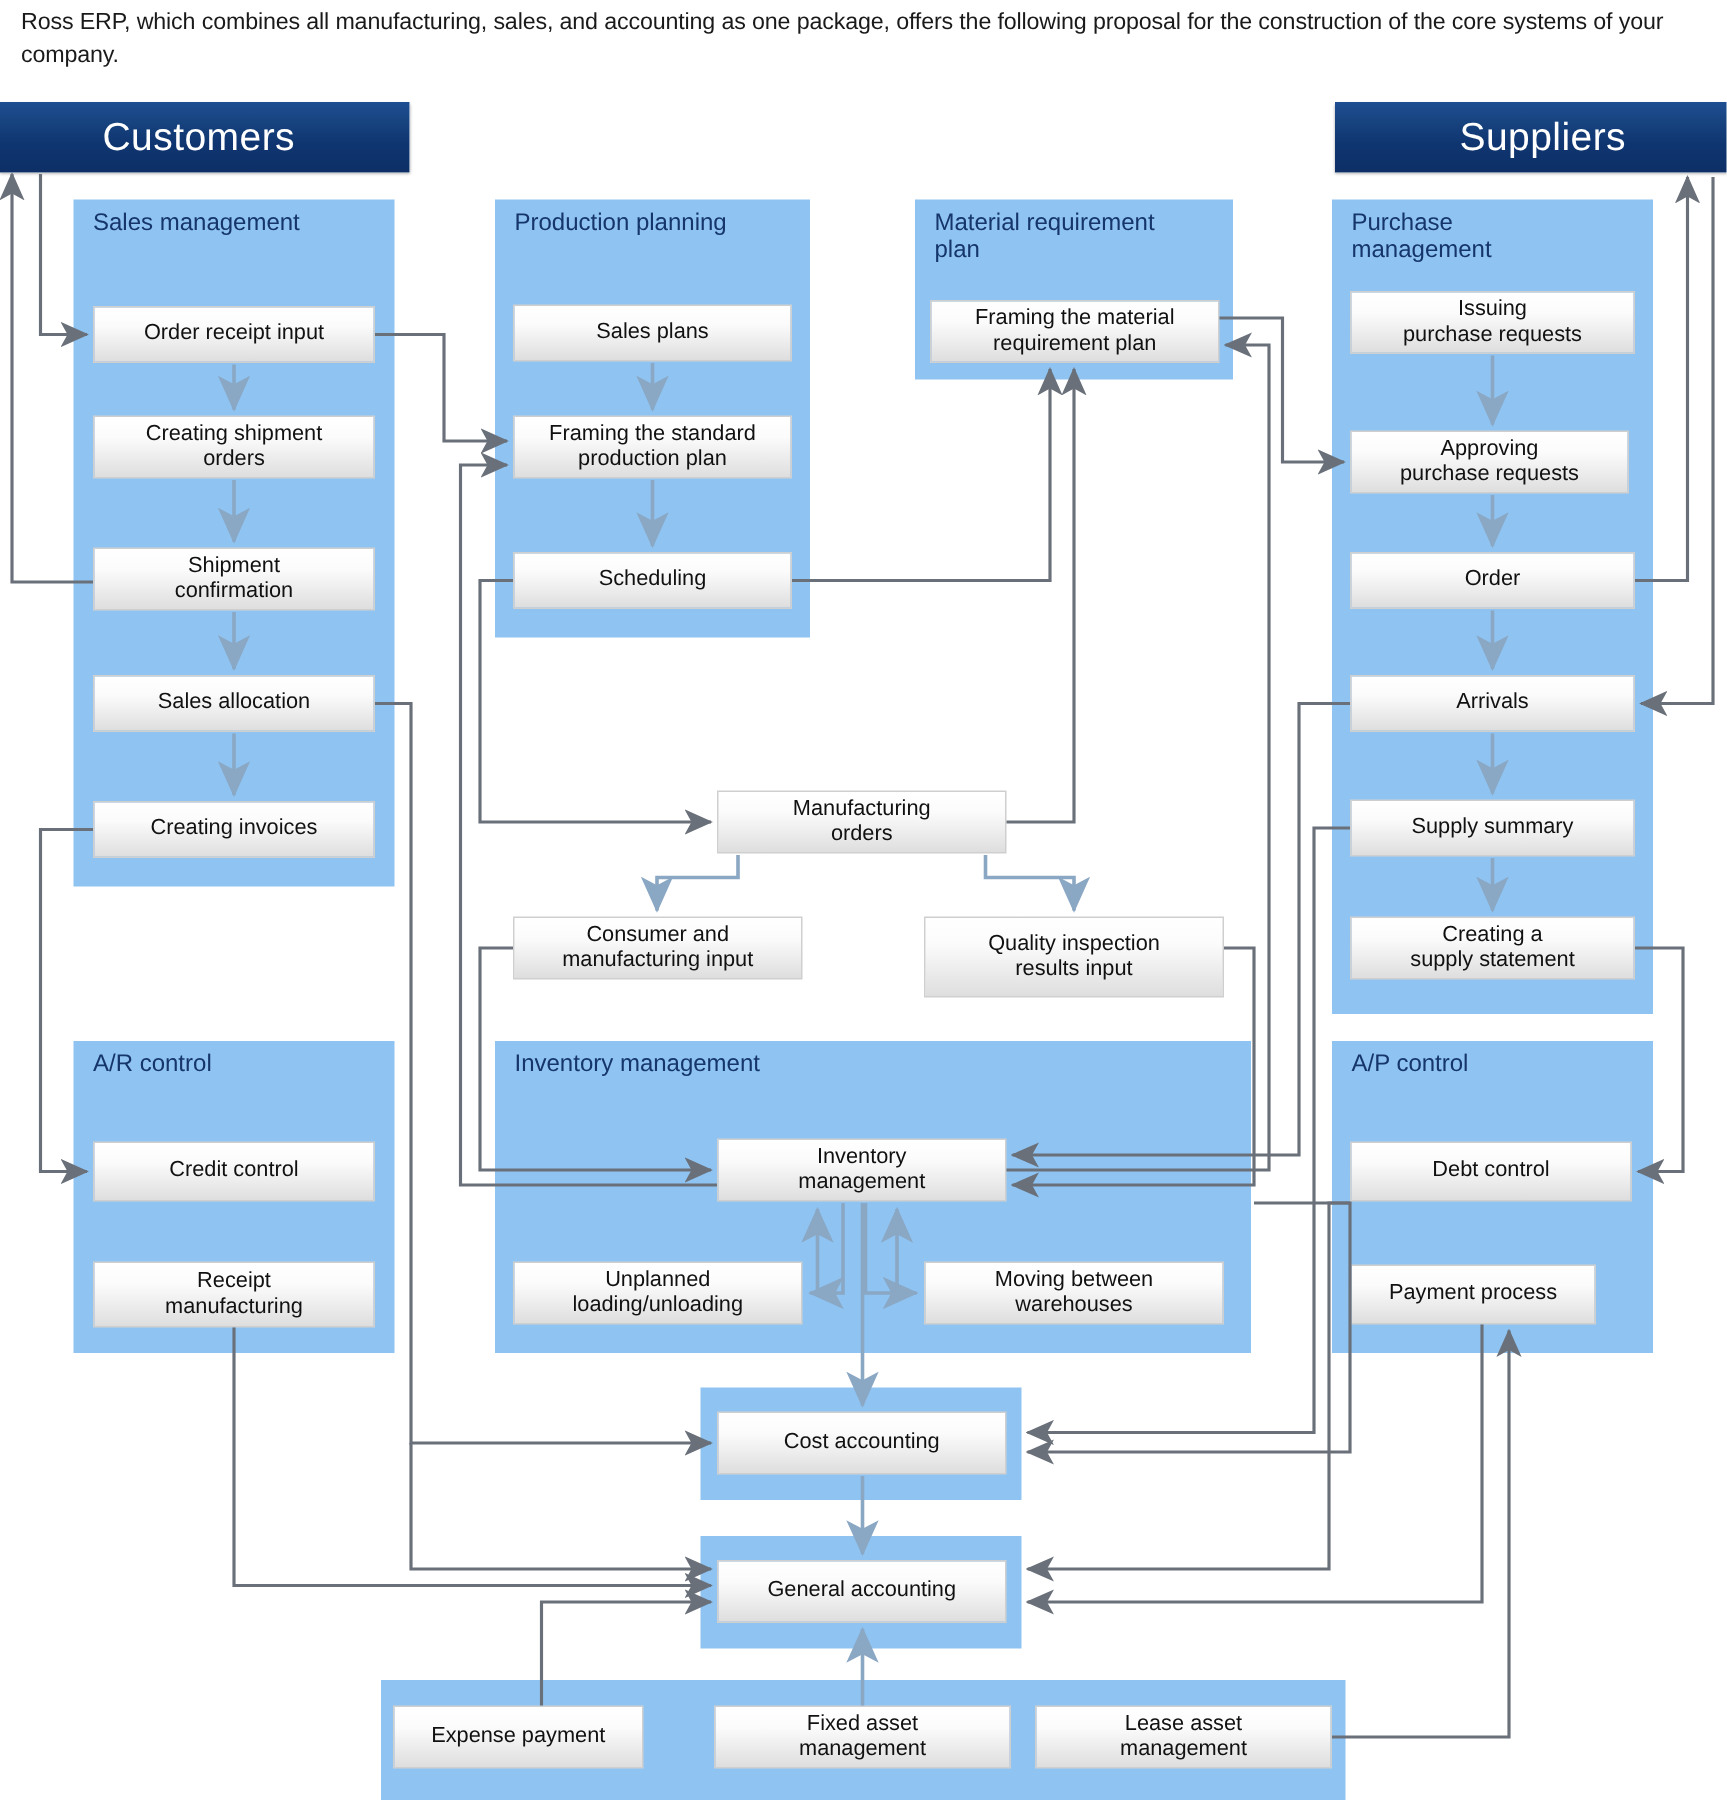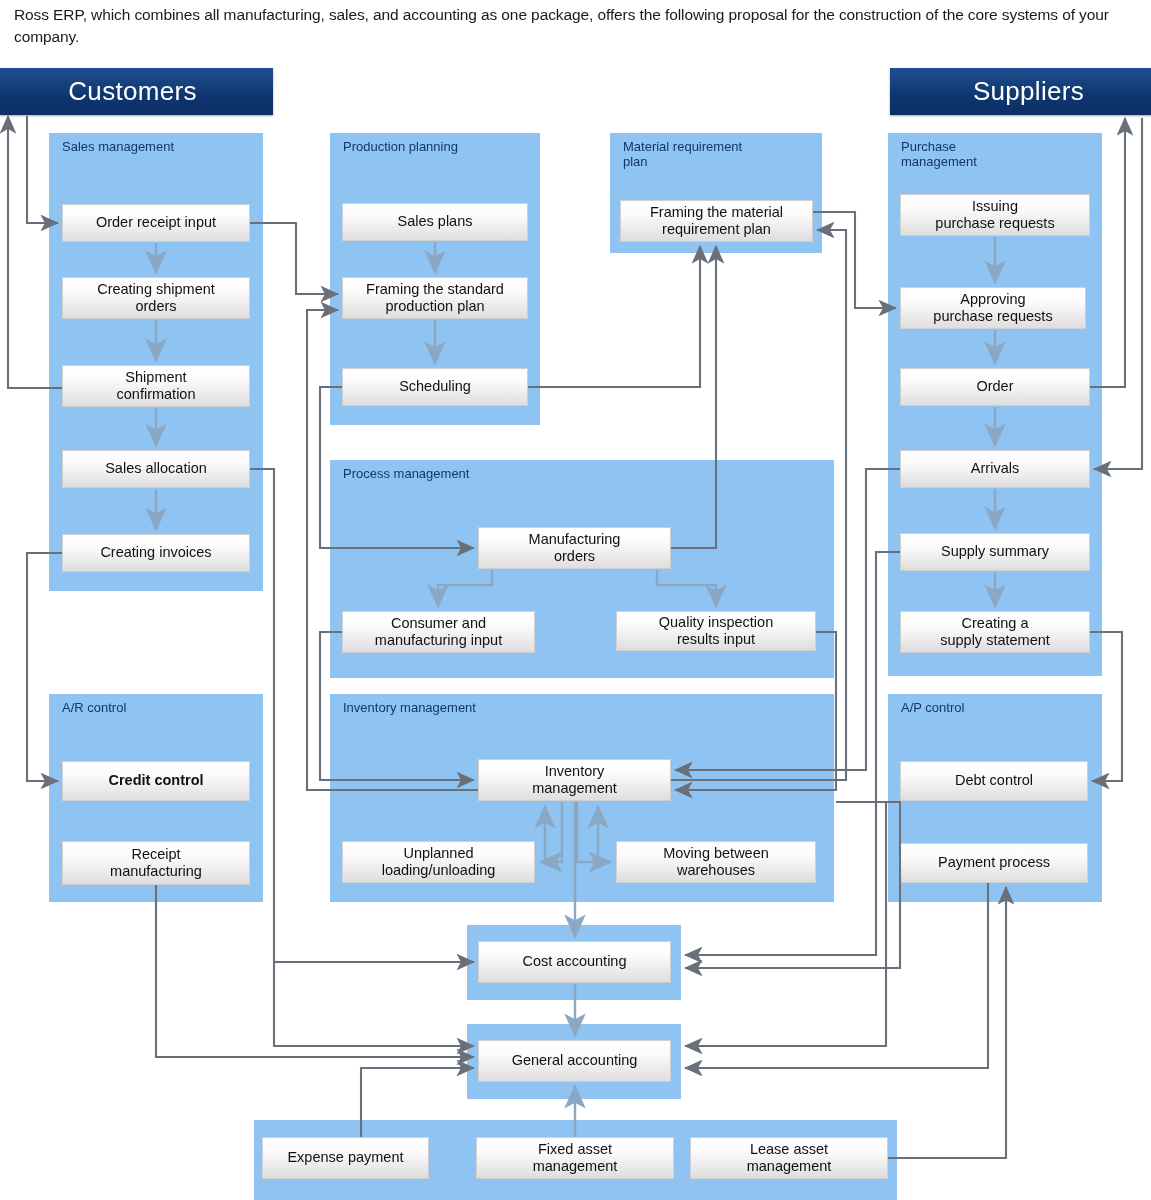--- a/index.html
+++ b/index.html
@@ -25,21 +25,21 @@
   }
   .actorbar.left{justify-content:center;padding-right:8px;}
   .actorbar.right{justify-content:center;padding-left:8px;}
 
   
   .group{
     position:absolute;background:#8fc4f2;
   }
   .group > .gtitle{
     position:absolute;left:13px;top:7px;
-    color:#15356b;font-size:13px;line-height:1.14;
+    color:#15356b;font-size:16px;line-height:1.14;
     white-space:pre-line;font-weight:400;
   }
 
   
   .node{
     position:absolute;
     background:linear-gradient(to bottom,#ffffff 0%,#fbfbfb 34%,#ededed 66%,#dedede 100%);
     border:1px solid #cfcfcf;
     display:flex;align-items:center;justify-content:center;text-align:center;
     font-size:14.5px;line-height:1.18;color:#111;
@@ -116,61 +116,58 @@
   <div class="node" style="left:900px;top:368px;width:190px;height:38px;">
     <span>Order</span></div>
   <div class="node" style="left:900px;top:450px;width:190px;height:38px;">
     <span>Arrivals</span></div>
   <div class="node" style="left:900px;top:533px;width:190px;height:38px;">
     <span>Supply summary</span></div>
   <div class="node" style="left:900px;top:611px;width:190px;height:42px;">
     <span>Creating a
 supply statement</span></div>
 
-  <div class="group" style="left:330px;top:460px;width:504px;height:218px;">
-    <div class="gtitle">Process management</div>
-  </div>
   <div class="node" style="left:478px;top:527px;width:193px;height:42px;">
     <span>Manufacturing
 orders</span></div>
   <div class="node" style="left:342px;top:611px;width:193px;height:42px;">
     <span>Consumer and
 manufacturing input</span></div>
-  <div class="node" style="left:616px;top:611px;width:200px;height:40px;">
+  <div class="node" style="left:616px;top:611px;width:200px;height:54px;">
     <span>Quality inspection
 results input</span></div>
 
   <div class="group" style="left:330px;top:694px;width:504px;height:208px;">
     <div class="gtitle">Inventory management</div>
   </div>
   <div class="node" style="left:478px;top:759px;width:193px;height:42px;">
     <span>Inventory
 management</span></div>
   <div class="node" style="left:342px;top:841px;width:193px;height:42px;">
     <span>Unplanned
 loading/unloading</span></div>
   <div class="node" style="left:616px;top:841px;width:200px;height:42px;">
     <span>Moving between
 warehouses</span></div>
 
   <div class="group" style="left:49px;top:694px;width:214px;height:208px;">
     <div class="gtitle">A/R control</div>
   </div>
-  <div class="node" style="left:62px;top:761px;width:188px;height:40px;font-weight:bold;">
+  <div class="node" style="left:62px;top:761px;width:188px;height:40px;">
     <span>Credit control</span></div>
   <div class="node" style="left:62px;top:841px;width:188px;height:44px;">
     <span>Receipt
 manufacturing</span></div>
 
   <div class="group" style="left:888px;top:694px;width:214px;height:208px;">
     <div class="gtitle">A/P control</div>
   </div>
   <div class="node" style="left:900px;top:761px;width:188px;height:40px;">
     <span>Debt control</span></div>
-  <div class="node" style="left:900px;top:843px;width:188px;height:40px;">
+  <div class="node" style="left:900px;top:843px;width:164px;height:40px;">
     <span>Payment process</span></div>
 
   <div class="group" style="left:467px;top:925px;width:214px;height:75px;"></div>
   <div class="node" style="left:478px;top:941px;width:193px;height:42px;">
     <span>Cost accounting</span></div>
 
   <div class="group" style="left:467px;top:1024px;width:214px;height:75px;"></div>
   <div class="node" style="left:478px;top:1040px;width:193px;height:42px;">
     <span>General accounting</span></div>
 

